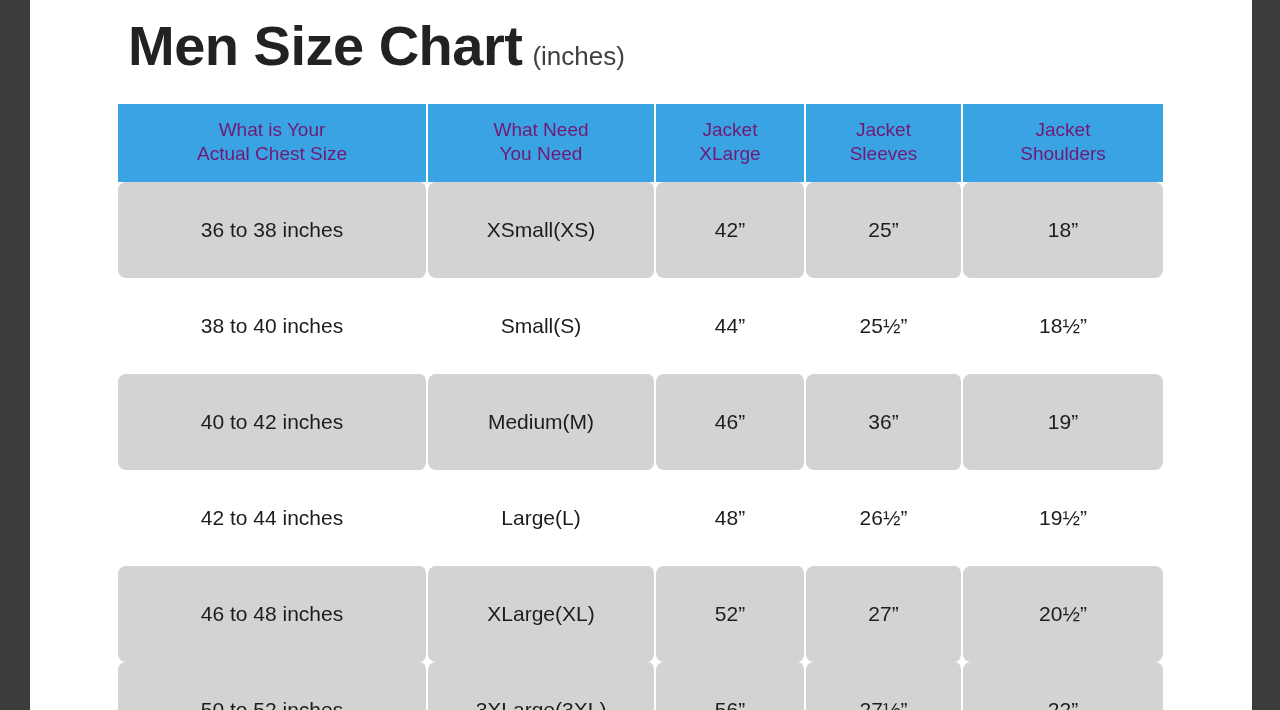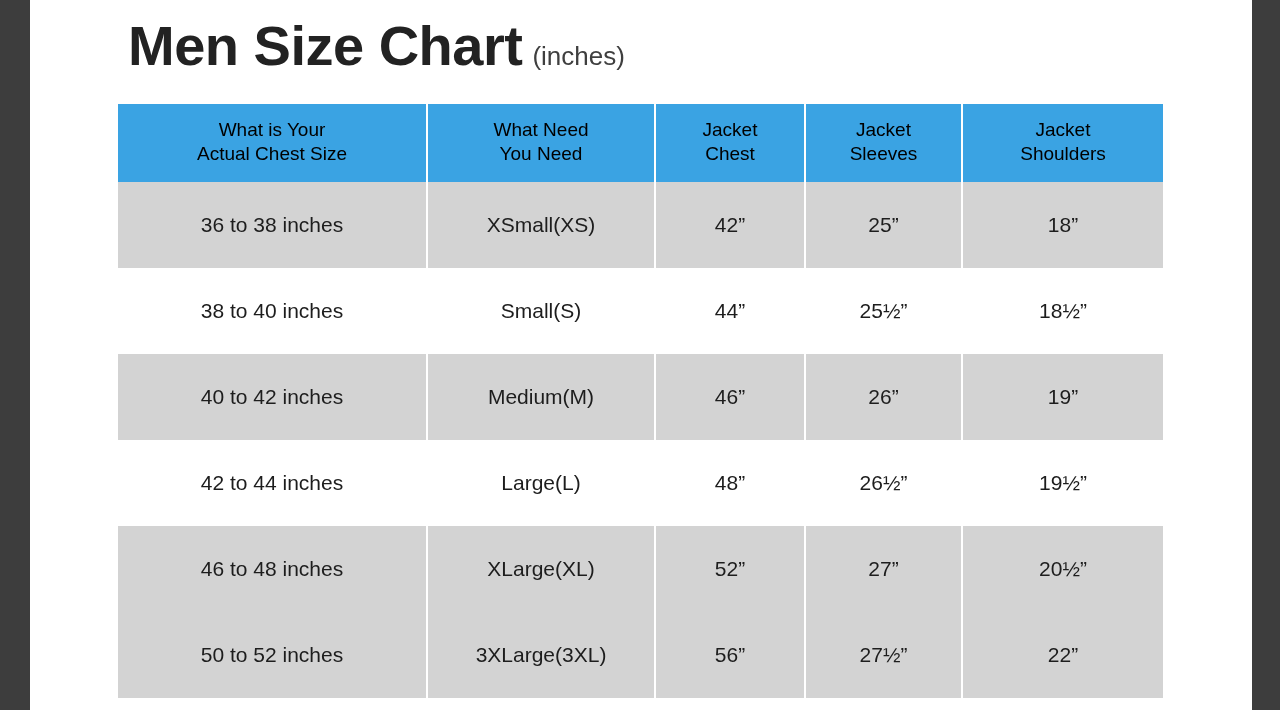--- a/index.html
+++ b/index.html
@@ -63,39 +63,40 @@
     position: absolute;
     left: 88px;
     top: 104px;
     width: 1045px;
     border-collapse: separate;
     border-spacing: 0;
     table-layout: fixed;
   }
   table.chart th {
     background: #3aa3e3;
-    color: #000000;
+    color: #701a75;
     font-weight: normal;
     font-size: 19px;
     line-height: 1.28;
     padding: 14px 4px 15px 4px;
     text-align: center;
     vertical-align: middle;
     border-right: 2px solid #ffffff;
   }
   table.chart th:last-child { border-right: none; }
 
   table.chart td {
     font-size: 21px;
     color: #1d1d1d;
     text-align: center;
     vertical-align: middle;
-    height: 86px;
+    height: 72px;
     border-right: 2px solid #ffffff;
-    padding: 0 4px;
+    padding: 12px 4px;
+    border-radius: 8px;
   }
   table.chart td:last-child { border-right: none; }
 
   tr.shade td { background: #d3d3d3; }
   tr.plain td { background: #ffffff; }
 
   
   col.c1 { width: 310px; }
   col.c2 { width: 228px; }
   col.c3 { width: 150px; }
@@ -130,21 +131,21 @@
           <th>
             <span>What is Your</span><br>
             <span>Actual Chest Size</span>
           </th>
           <th>
             <span>What Need</span><br>
             <span>You Need</span>
           </th>
           <th>
             <span>Jacket</span><br>
-            <span>Chest</span>
+            <span>XLarge</span>
           </th>
           <th>
             <span>Jacket</span><br>
             <span>Sleeves</span>
           </th>
           <th>
             <span>Jacket</span><br>
             <span>Shoulders</span>
           </th>
         </tr>
@@ -161,21 +162,21 @@
           <td>38 to 40 inches</td>
           <td>Small(S)</td>
           <td>44”</td>
           <td>25½”</td>
           <td>18½”</td>
         </tr>
         <tr class="shade">
           <td>40 to 42 inches</td>
           <td>Medium(M)</td>
           <td>46”</td>
-          <td>26”</td>
+          <td>36”</td>
           <td>19”</td>
         </tr>
         <tr class="plain">
           <td>42 to 44 inches</td>
           <td>Large(L)</td>
           <td>48”</td>
           <td>26½”</td>
           <td>19½”</td>
         </tr>
         <tr class="shade">

